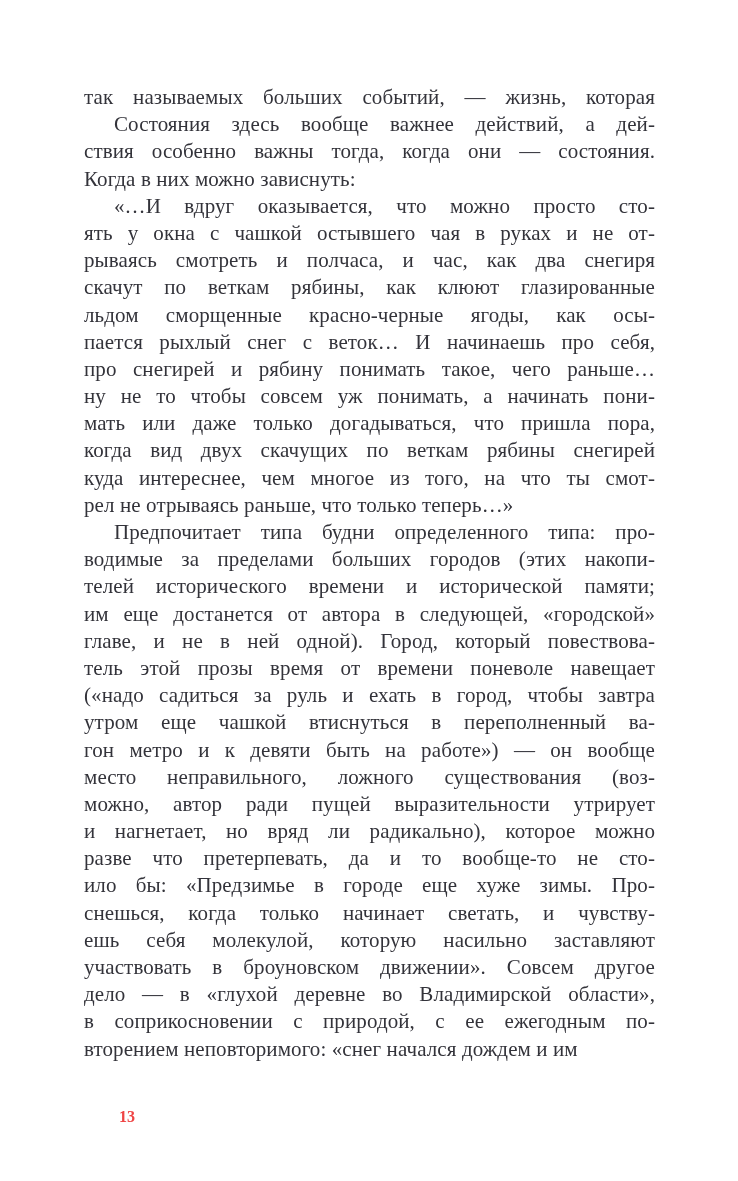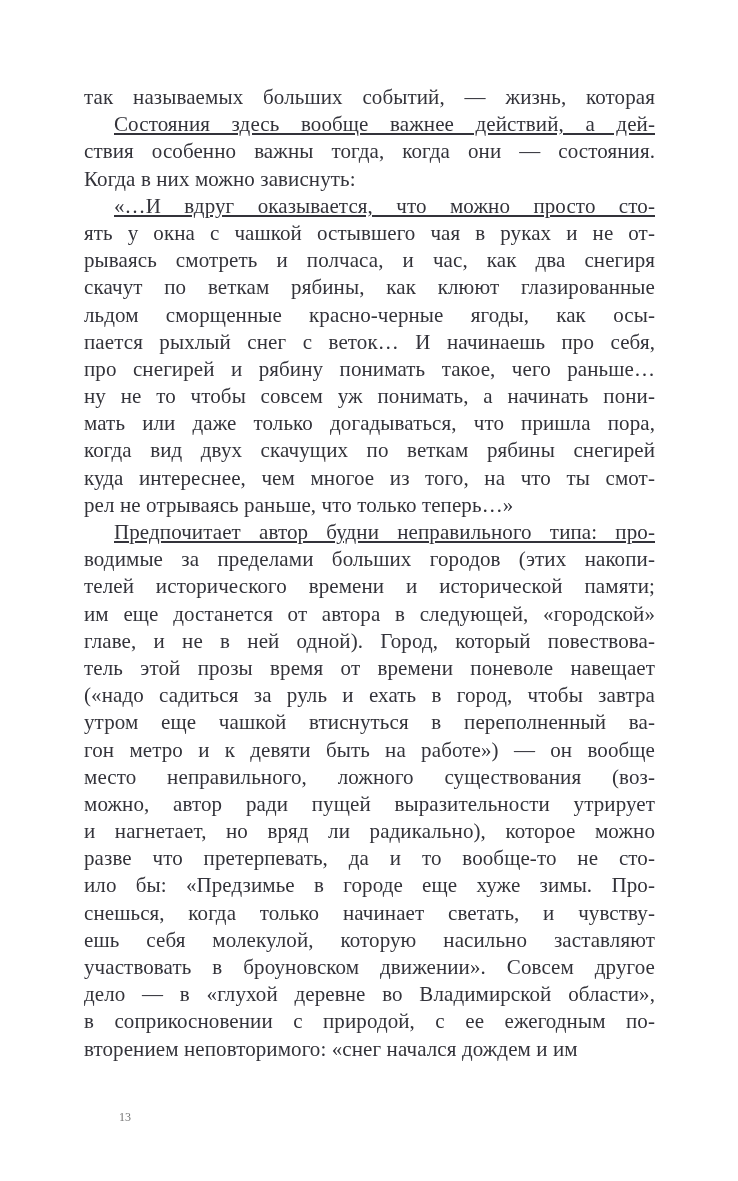--- a/index.html
+++ b/index.html
@@ -41,29 +41,29 @@
     text-align-last: left;
     white-space: normal;
     height: 27.2px;
     overflow: visible;
   }
   .line.fill {
     text-align-last: justify;
   }
   .line.indent {
     text-indent: 30px;
-    text-decoration: underline;
   }
   .page-number {
     position: absolute;
     left: 119px;
     top: 1105px;
-    color: #737373;
-    font-size: 12px;
+    color: #ef4444;
+    font-size: 16px;
     line-height: 24px;
+    font-weight: bold;
   }
 </style>
 </head>
 <body>
 
 <div class="page">
   <div class="text-block">
       <div class="para">
         <div class="line fill">так называемых больших событий, — жизнь, которая</div>
       </div>
@@ -80,21 +80,21 @@
         <div class="line fill">льдом сморщенные красно-черные ягоды, как осы-</div>
         <div class="line fill">пается рыхлый снег с веток… И начинаешь про себя,</div>
         <div class="line fill">про снегирей и рябину понимать такое, чего раньше…</div>
         <div class="line fill">ну не то чтобы совсем уж понимать, а начинать пони-</div>
         <div class="line fill">мать или даже только догадываться, что пришла пора,</div>
         <div class="line fill">когда вид двух скачущих по веткам рябины снегирей</div>
         <div class="line fill">куда интереснее, чем многое из того, на что ты смот-</div>
         <div class="line">рел не отрываясь раньше, что только теперь…»</div>
       </div>
       <div class="para">
-        <div class="line fill indent">Предпочитает автор будни неправильного типа: про-</div>
+        <div class="line fill indent">Предпочитает типа будни определенного типа: про-</div>
         <div class="line fill">водимые за пределами больших городов (этих накопи-</div>
         <div class="line fill">телей исторического времени и исторической памяти;</div>
         <div class="line fill">им еще достанется от автора в следующей, «городской»</div>
         <div class="line fill">главе, и не в ней одной). Город, который повествова-</div>
         <div class="line fill">тель этой прозы время от времени поневоле навещает</div>
         <div class="line fill">(«надо садиться за руль и ехать в город, чтобы завтра</div>
         <div class="line fill">утром еще чашкой втиснуться в переполненный ва-</div>
         <div class="line fill">гон метро и к девяти быть на работе») — он вообще</div>
         <div class="line fill">место неправильного, ложного существования (воз-</div>
         <div class="line fill">можно, автор ради пущей выразительности утрирует</div>

